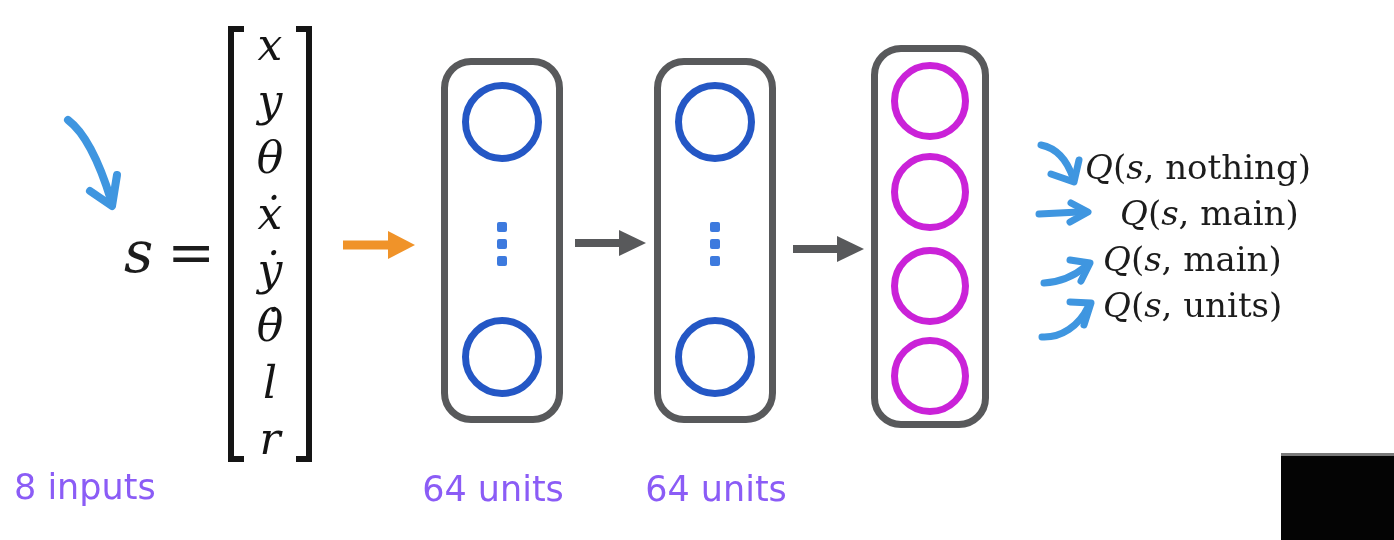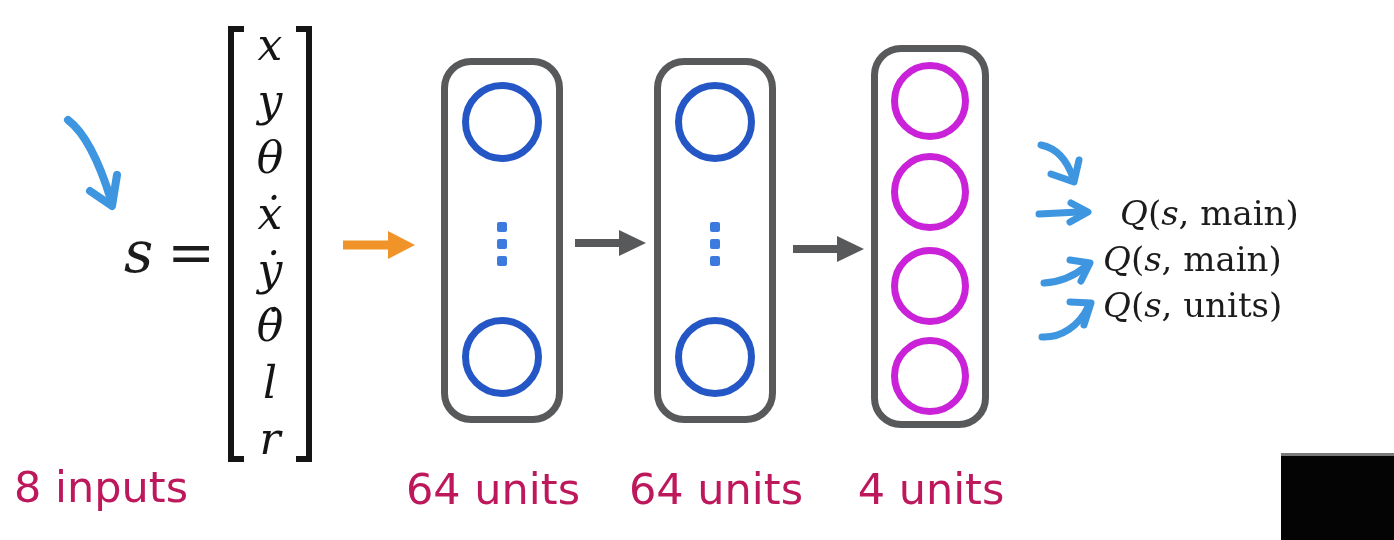--- a/index.html
+++ b/index.html
@@ -14,21 +14,21 @@
   .it{font-style:italic;}
   #s-equals{left:124px;top:222px;font-size:57px;line-height:60px;}
   #s-equals .eqsign{margin-left:14px;font-style:normal;}
   .bracket{width:16px;box-sizing:border-box;}
   #bracket-left{left:228px;top:26px;height:436px;border-left:6px solid #151515;border-top:6px solid #151515;border-bottom:6px solid #151515;}
   #bracket-right{left:296px;top:26px;height:436px;border-right:6px solid #151515;border-top:6px solid #151515;border-bottom:6px solid #151515;}
   #vector-col{left:234px;top:18px;width:72px;height:448px;display:flex;flex-direction:column;justify-content:space-between;align-items:center;}
   #vector-col .ventry{font-family:"DejaVu Serif",serif;font-style:italic;font-size:44px;line-height:54px;color:#141414;text-align:center;}
 
   
-  .plabel{color:#be185d;font-size:43px;line-height:46px;white-space:nowrap;}
+  .plabel{color:#8b5cf6;font-size:35px;line-height:46px;white-space:nowrap;}
   #inputs-label{left:14px;top:464px;}
   .units-label{top:466px;transform:translateX(-50%);}
   #units-1{left:493px;}
   #units-2{left:716px;}
   #units-3{left:931px;}
 
   
   .layer{box-sizing:border-box;border:7px solid #58595b;border-radius:30px;background:#fff;}
   #layer-1{left:441px;top:58px;width:122px;height:365px;}
   #layer-2{left:654px;top:58px;width:122px;height:365px;}
@@ -106,26 +106,28 @@
 
   <div class="abs layer" id="layer-3">
     <div class="neuron magenta" style="top:10px;"></div>
     <div class="neuron magenta" style="top:101px;"></div>
     <div class="neuron magenta" style="top:195px;"></div>
     <div class="neuron magenta" style="top:285px;"></div>
   </div>
 
   <div class="abs plabel units-label" id="units-1">64 units</div>
   <div class="abs plabel units-label" id="units-2">64 units</div>
-  <div class="abs plabel units-label" id="units-3">4 units</div>
 
   <svg class="abs" style="left:1036px;top:138px;" width="52" height="54" viewBox="0 0 52 54">
     <path d="M5,7 C20,10 31,22 37,40" fill="none" stroke="#3f96e0" stroke-width="7" stroke-linecap="round"></path>
     <path d="M15,36 L38,44 L43,22" fill="none" stroke="#3f96e0" stroke-width="7" stroke-linecap="round" stroke-linejoin="round"></path>
   </svg>
+  <div class="abs qrow" style="left:1085px;top:147px;">
+    <span class="it">Q</span><span>(</span><span class="it">s</span><span>, nothing)</span>
+  </div>
 
   <svg class="abs" style="left:1035px;top:199px;" width="64" height="28" viewBox="0 0 64 28">
     <path d="M4,15 L44,13" fill="none" stroke="#3f96e0" stroke-width="7" stroke-linecap="round"></path>
     <path d="M36,4 L53,13 L35,23" fill="none" stroke="#3f96e0" stroke-width="7" stroke-linecap="round" stroke-linejoin="round"></path>
   </svg>
   <div class="abs qrow" style="left:1120px;top:193px;">
     <span class="it">Q</span><span>(</span><span class="it">s</span><span>, main)</span>
   </div>
 
   <svg class="abs" style="left:1040px;top:252px;" width="62" height="38" viewBox="0 0 62 38">

